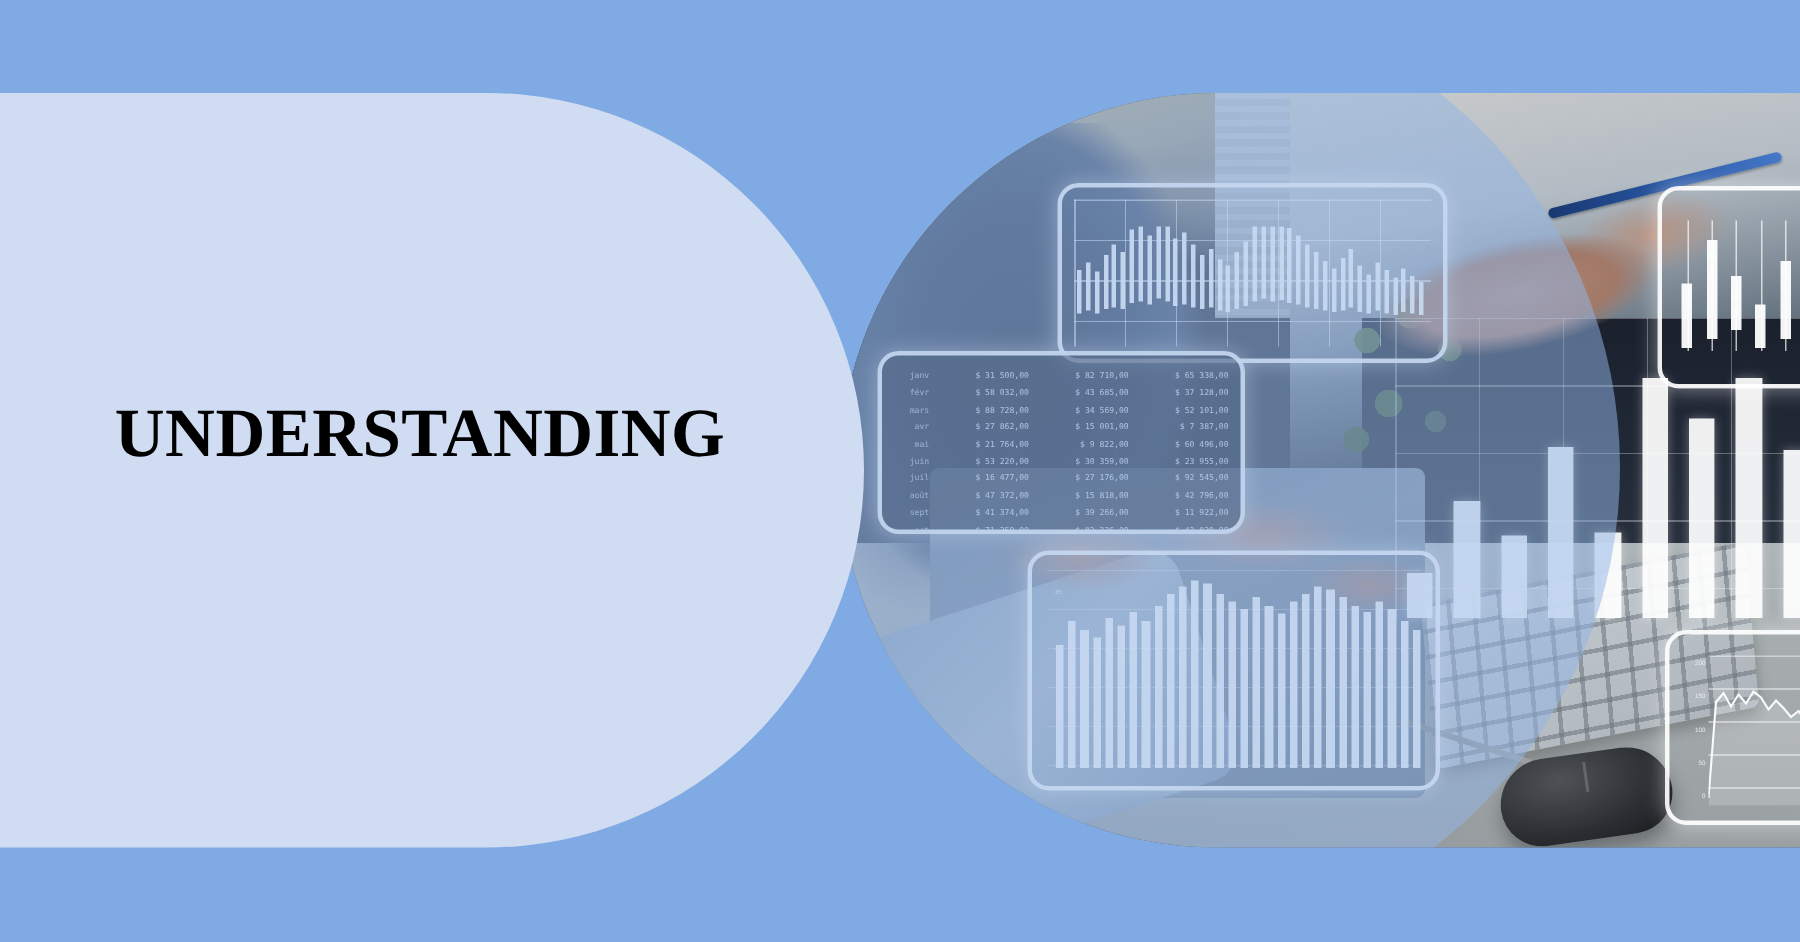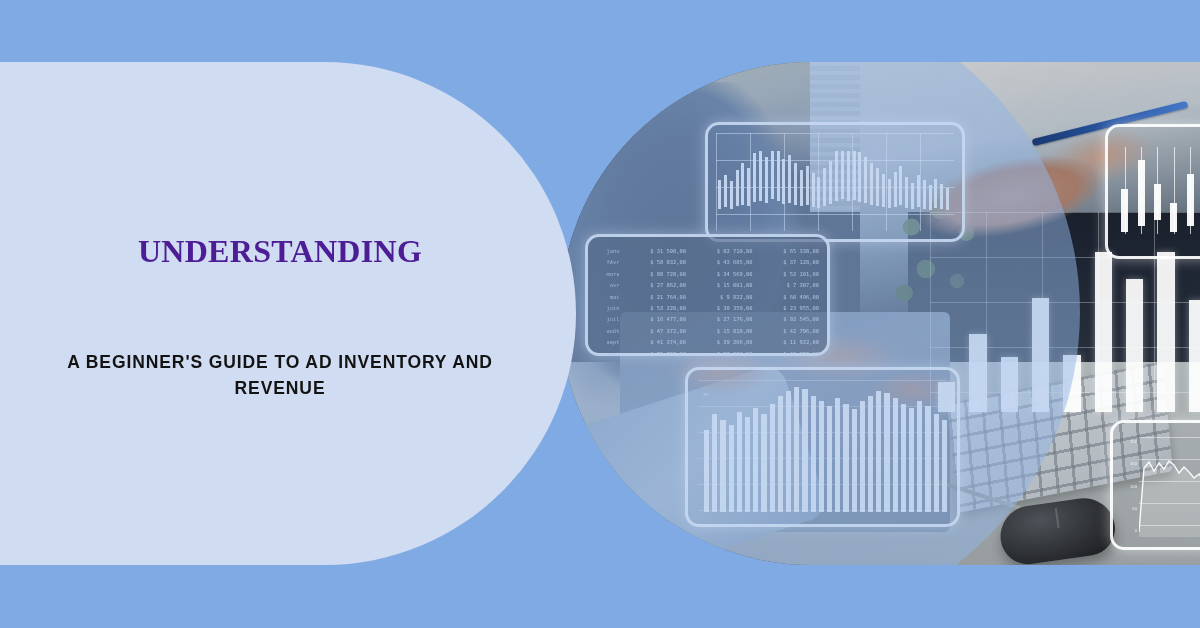--- a/index.html
+++ b/index.html
@@ -280,24 +280,24 @@
     left:300px; top:0;
     width:560px; height:503px;
     display:flex; flex-direction:column;
     align-items:center; justify-content:center;
     padding:0 52px;
   }
 
   .title{
     font-family:"Liberation Serif", "DejaVu Serif", serif;
     font-weight:700;
-    font-size:46px;
+    font-size:66px;
     line-height:.92;
     letter-spacing:.3px;
-    color:#4c1d95;
+    color:#000000;
     text-align:center;
     font-variant:small-caps;
     text-transform:lowercase;
     width:100%;
   }
 
   .subtitle{
     margin-top:40px;
     font-family:"Liberation Sans", sans-serif;
     font-weight:600;
@@ -533,17 +533,16 @@
       <div class="blue-veil"></div>
     </div>
   </div>
 
   <div class="panel">
     <div class="panel-content">
       <h1 class="title">
         <span class="tl">Understanding</span><br>
         <br>
       </h1>
-      <p class="subtitle">A Beginner's Guide to Ad Inventory and Revenue</p>
     </div>
   </div>
 
 </div>
 
 </body></html>

